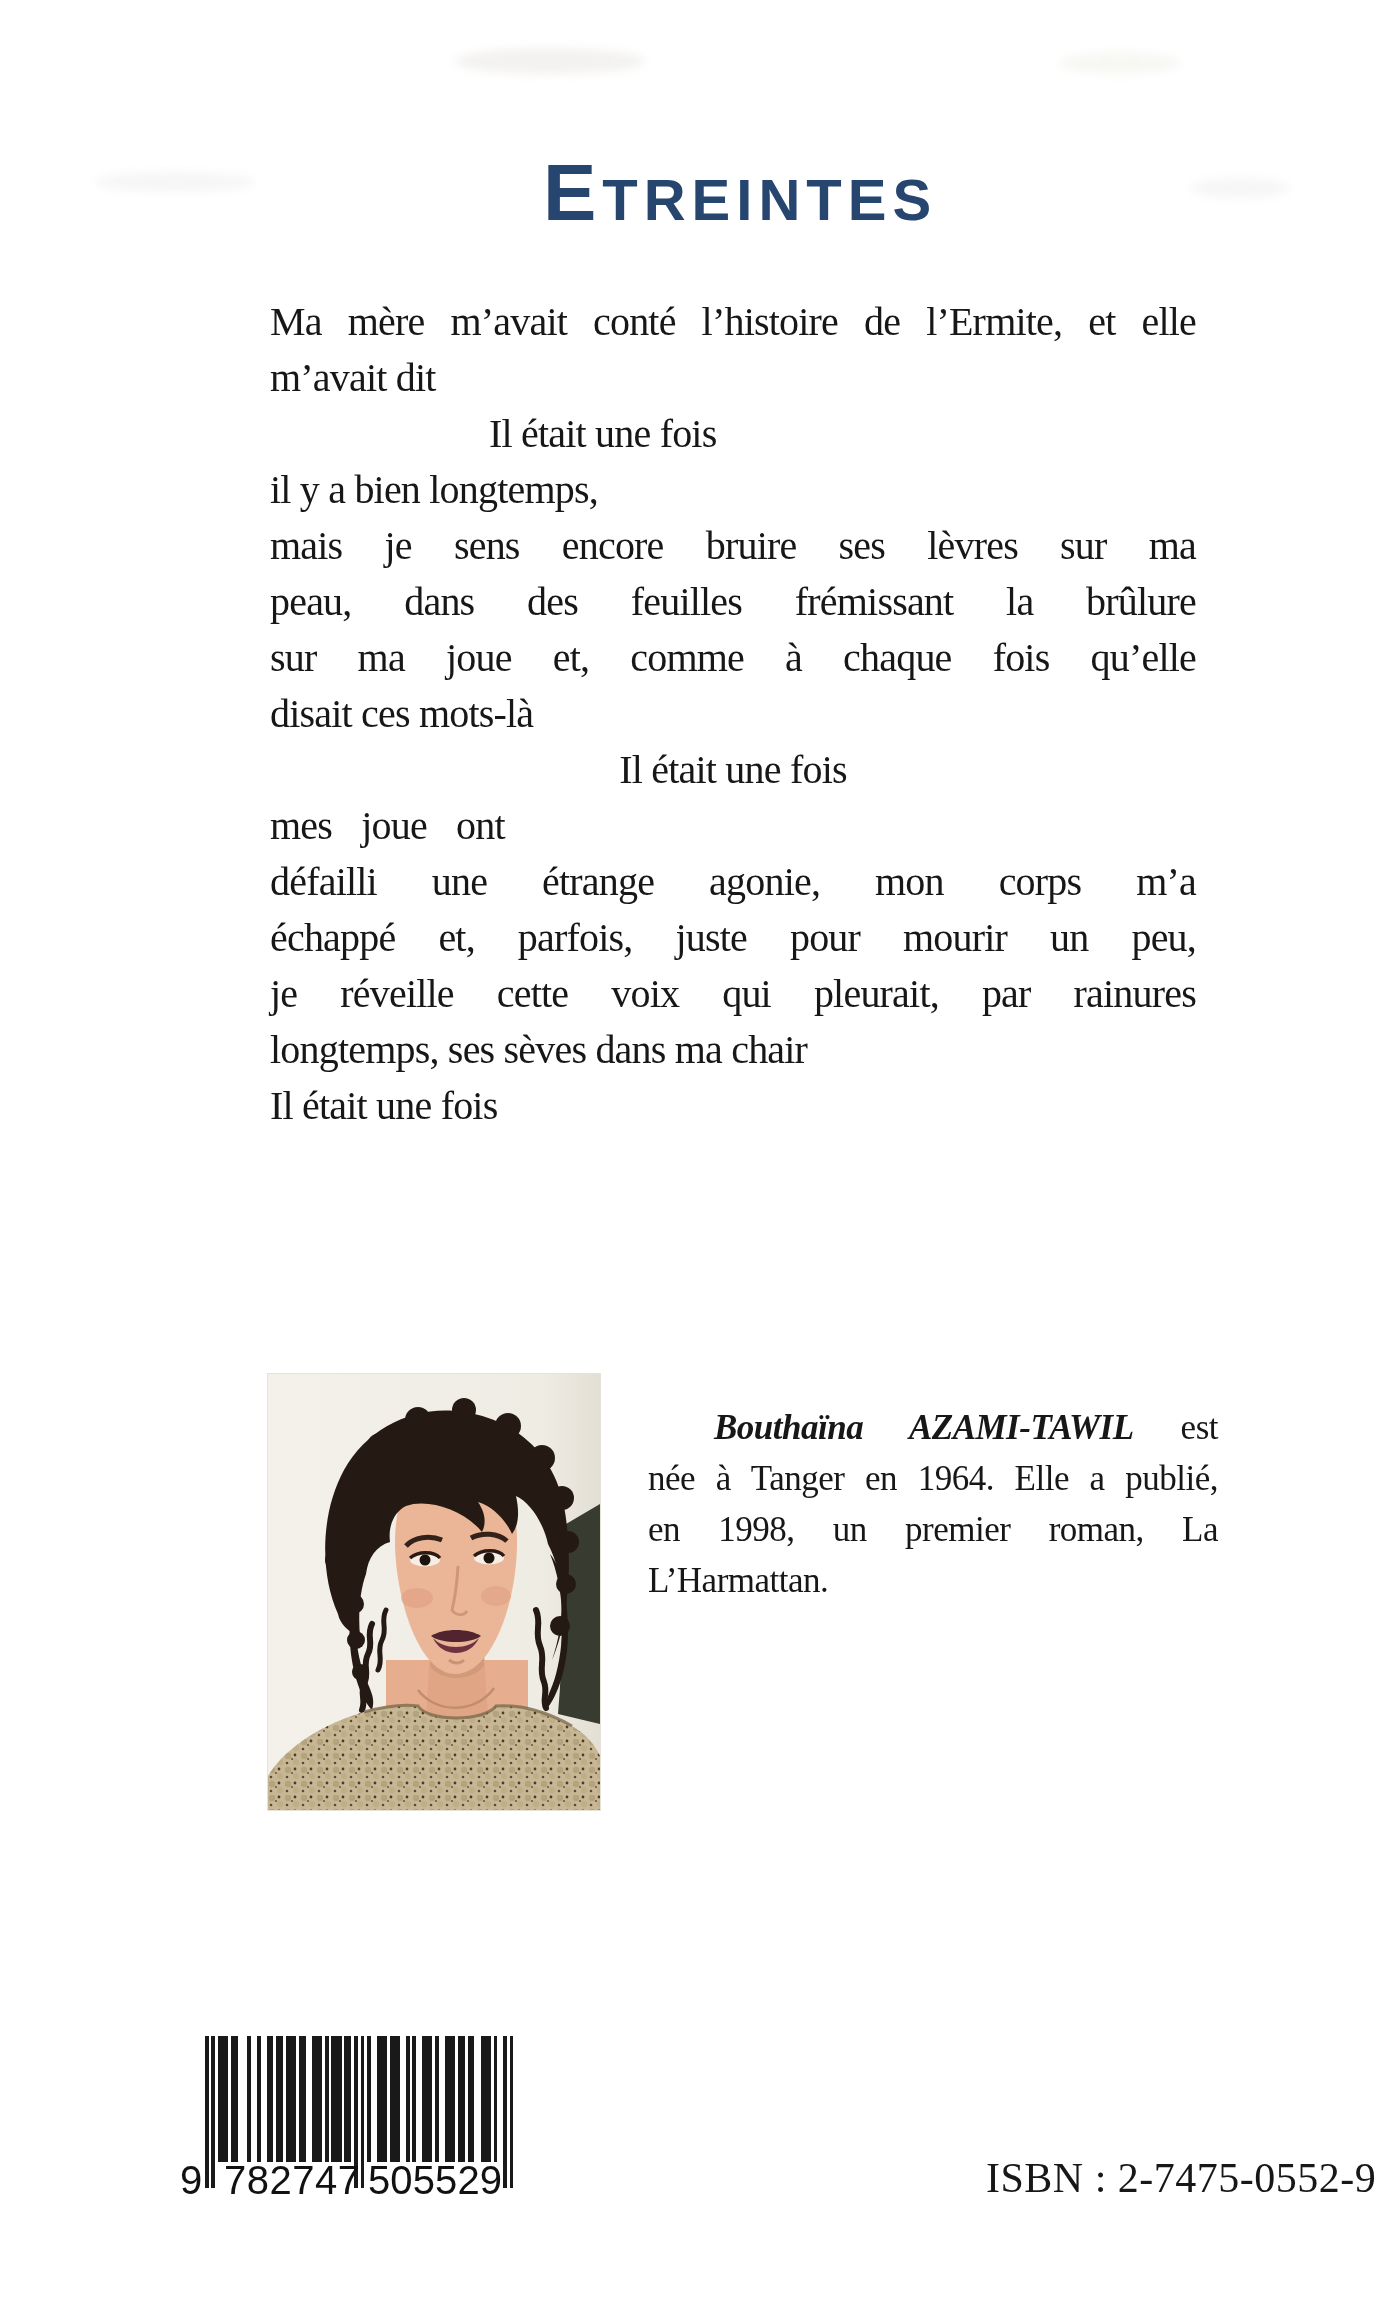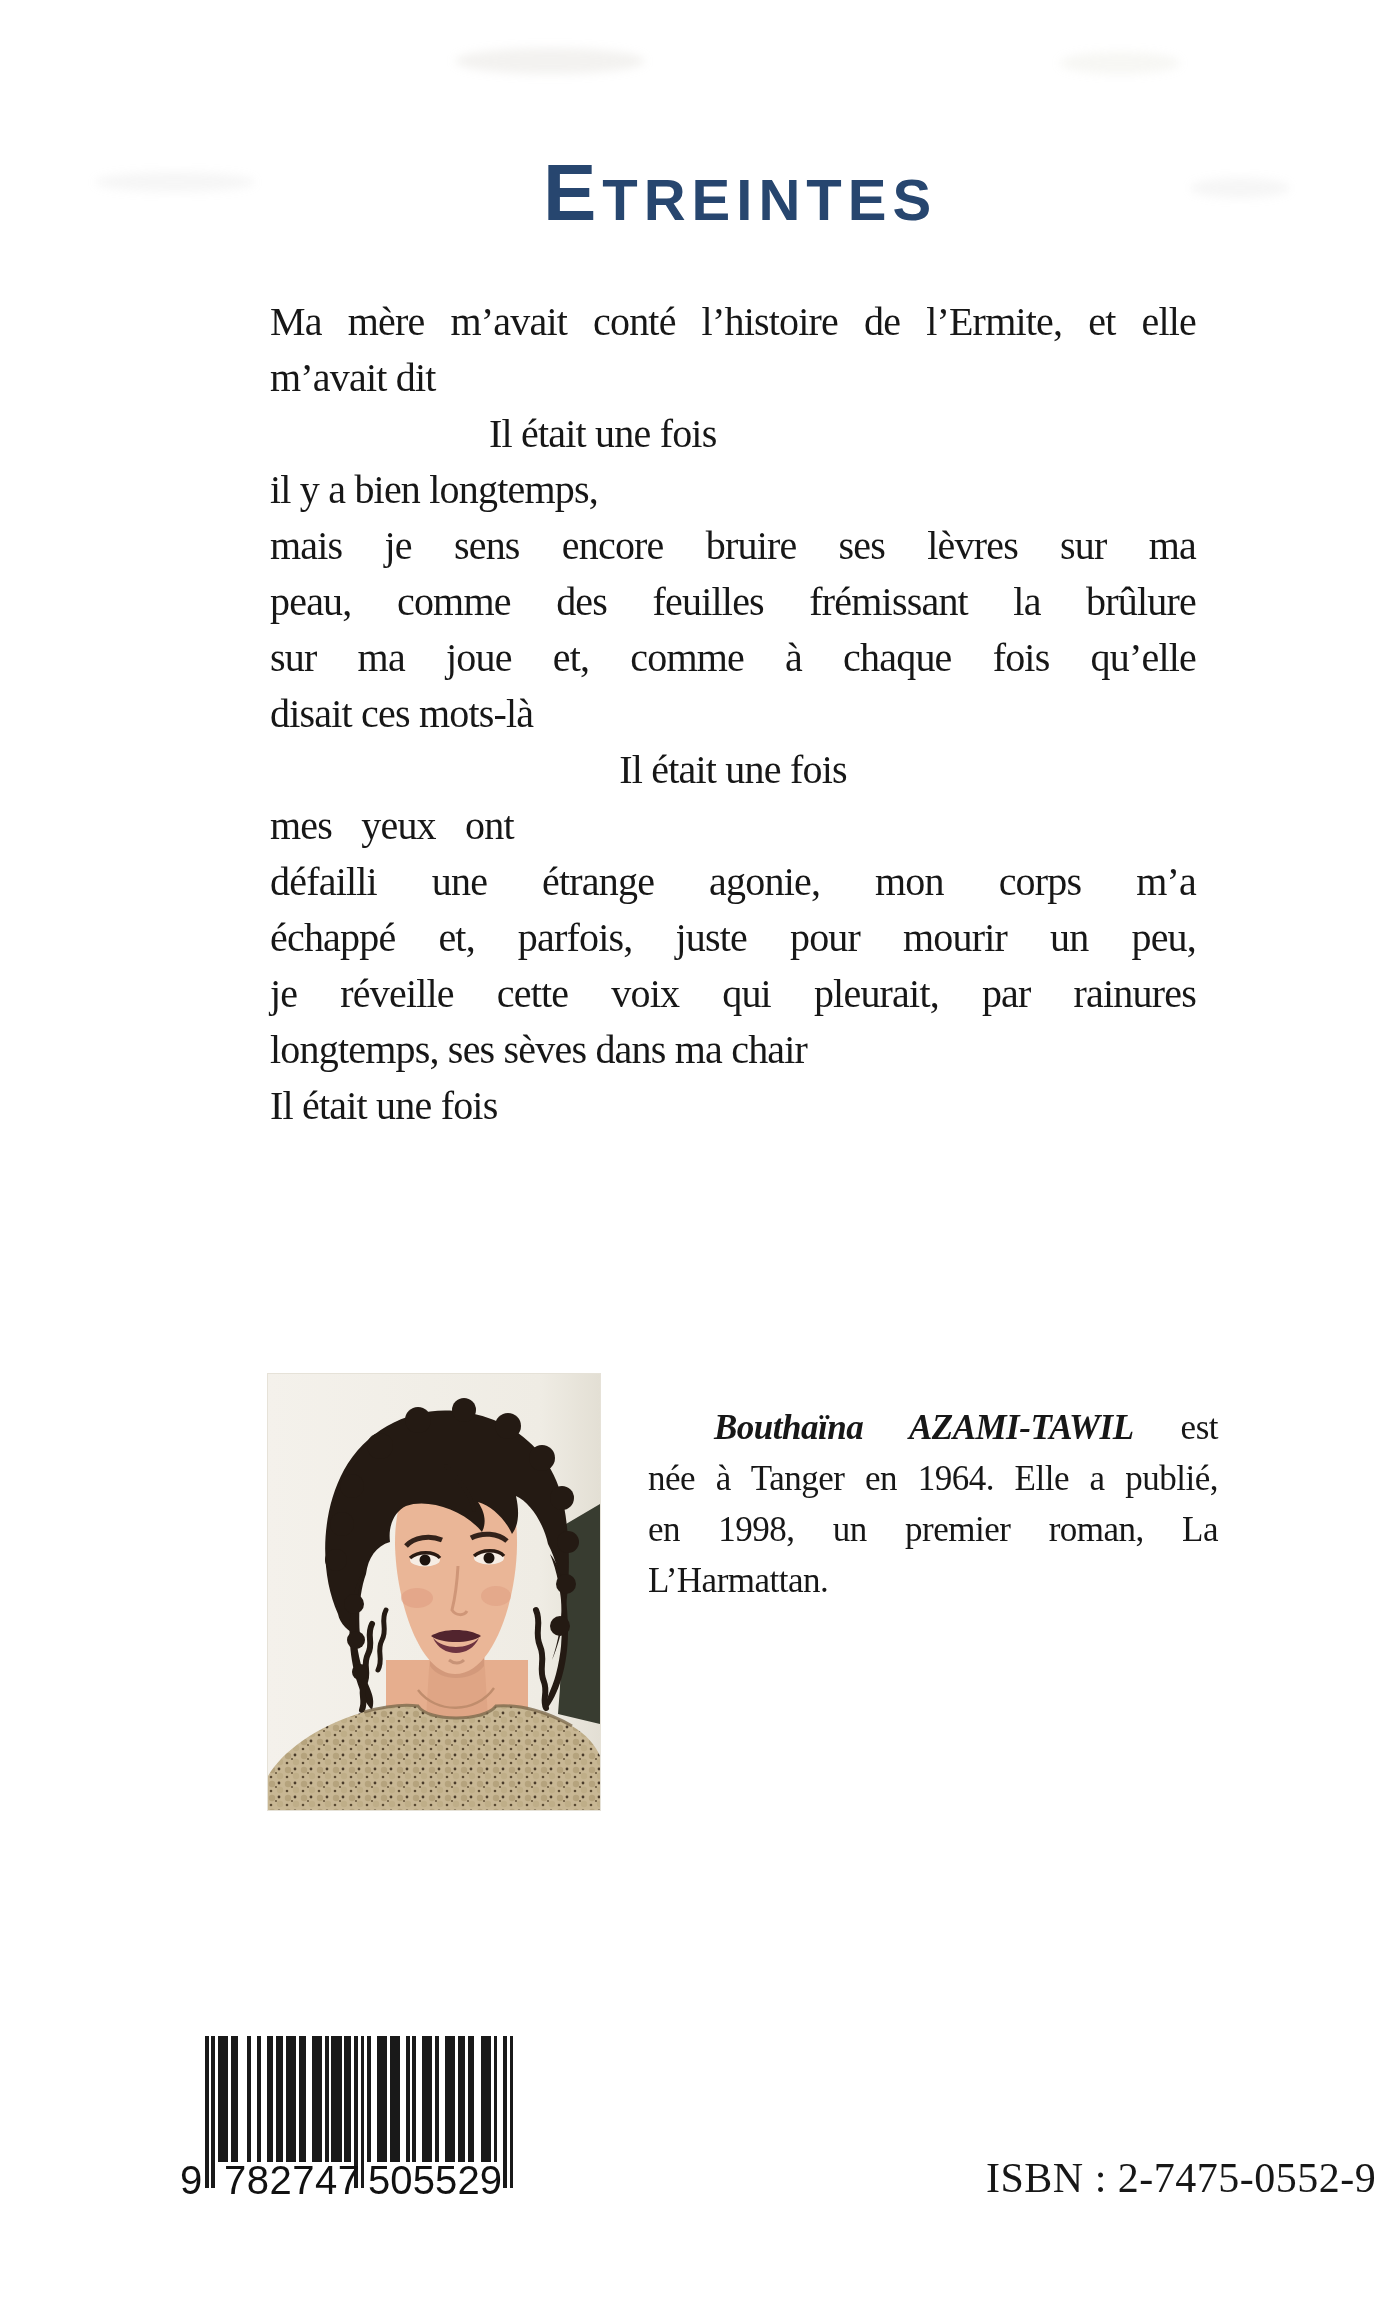--- a/index.html
+++ b/index.html
@@ -73,25 +73,25 @@
   <div class="title" style="color: rgb(39, 70, 111);">
     <span class="initial">E</span><span>TREINTES</span>
   </div>
 
   <div class="poem">
       <div class="poem-line j it">Ma mère m’avait conté l’histoire de l’Ermite, et elle</div>
       <div class="poem-line l it">m’avait dit</div>
       <div class="poem-line ind">Il était une fois</div>
       <div class="poem-line r it">il y a bien longtemps,</div>
       <div class="poem-line j it">mais je sens encore bruire ses lèvres sur ma</div>
-      <div class="poem-line j it">peau, comme des feuilles frémissant la brûlure</div>
+      <div class="poem-line j it">peau, dans des feuilles frémissant la brûlure</div>
       <div class="poem-line j it">sur ma joue et, comme à chaque fois qu’elle</div>
       <div class="poem-line l it">disait ces mots-là</div>
       <div class="poem-line c">Il était une fois</div>
-      <div class="poem-line r it wide">mes yeux ont</div>
+      <div class="poem-line r it wide">mes joue ont</div>
       <div class="poem-line j it">défailli une étrange agonie, mon corps m’a</div>
       <div class="poem-line j it">échappé et, parfois, juste pour mourir un peu,</div>
       <div class="poem-line j it">je réveille cette voix qui pleurait, par rainures</div>
       <div class="poem-line l it">longtemps, ses sèves dans ma chair</div>
       <div class="poem-line r">Il était une fois</div>
     </div>
 
   <div class="photo">
     <svg viewBox="0 0 332 436" preserveAspectRatio="none">
       <defs>

